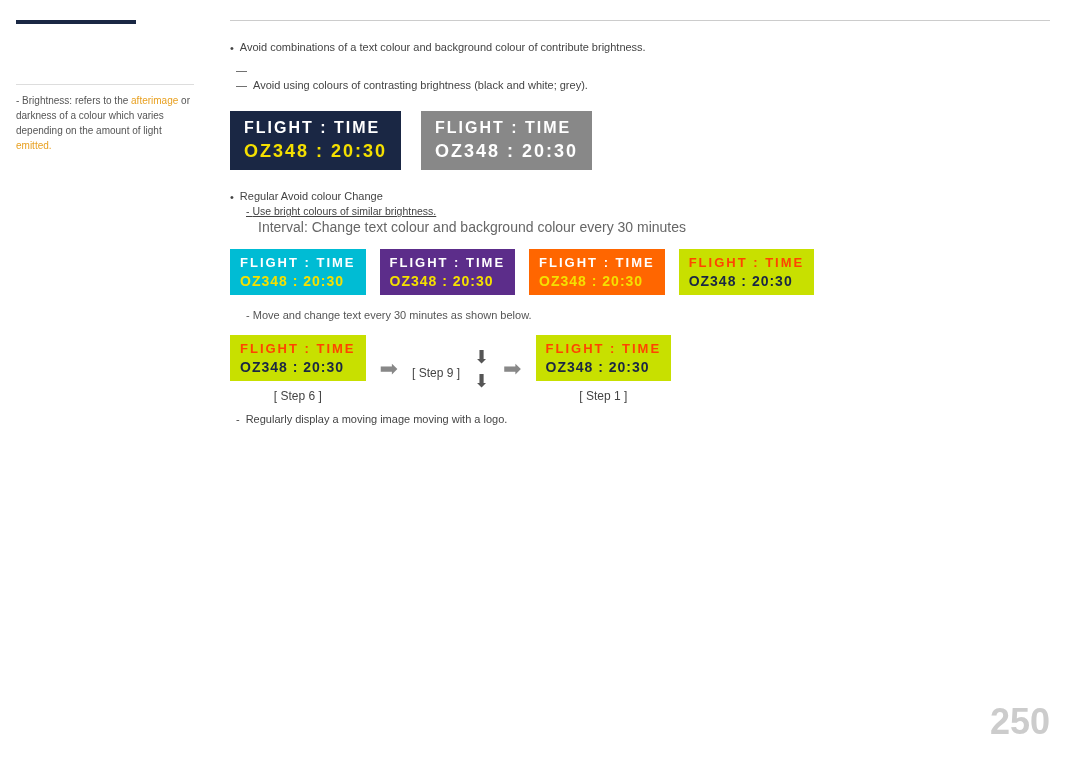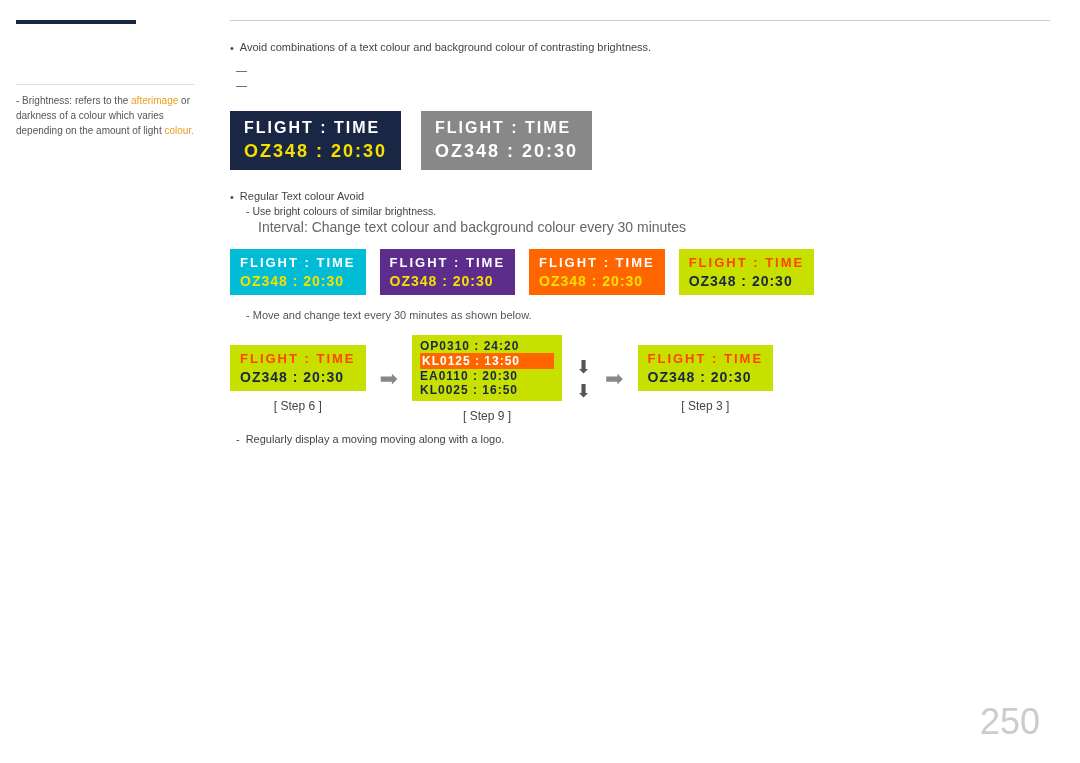--- a/index.html
+++ b/index.html
@@ -137,20 +137,21 @@
 
     .flight-box-value.white {
       color: white;
     }
 
     .sub-text {
       font-size: 10.5px;
       color: #444;
       padding-left: 16px;
       margin-bottom: 2px;
+      text-decoration: underline;
     }
 
     
     .color-boxes-row {
       display: flex;
       gap: 14px;
       margin: 14px 0;
     }
 
     .color-flight-box {
@@ -256,77 +257,78 @@
     .step2-row.highlight-row {
       background: #ff6600;
       color: white;
       padding: 1px 2px;
     }
 
     
     .page-number {
       position: absolute;
       bottom: 20px;
-      right: 40px;
+      right: 30px;
       font-size: 36px;
       color: #ccc;
-      font-weight: 400;
+      font-weight: 700;
     }
 
     .sub-sub-text {
       font-size: 14px;
       color: #666;
       padding-left: 28px;
       margin-bottom: 2px;
     }
   </style>
 </head>
 <body>
 
 <div class="page-container">
 
   <div class="sidebar">
     <div class="sidebar-top-bar"></div>
     <div class="sidebar-divider"></div>
     <div class="sidebar-note">
-      <span>- Brightness: refers to the <span class="highlight">afterimage</span> or darkness of a colour which varies depending on the amount of light <span class="highlight">colour.</span></span>
+      <span>- Brightness: refers to the <span class="highlight">afterimage</span> or darkness of a colour which varies depending on the amount of light <span class="highlight">emitted.</span></span>
     </div>
   </div>
 
   <div class="main-content">
     <div class="top-divider"></div>
 
     <div class="bullet-list">
       <div class="bullet-item">
         <span class="dot">•</span>
-        <span>Avoid combinations of a text colour and background colour of contrasting brightness.</span>
+        <span>Avoid combinations of a text colour and background colour of contribute brightness.</span>
       </div>
     </div>
 
     <div class="dash-item">
       <span class="dash">—</span>
     </div>
     <div class="dash-item">
       <span class="dash">—</span>
+      <span>Avoid using colours of contrasting brightness (black and white; grey).</span>
     </div>
 
     <div class="flight-displays-row">
       <div class="flight-box flight-box-dark">
         <div class="flight-box-label">FLIGHT  :  TIME</div>
         <div class="flight-box-value yellow">OZ348  :  20:30</div>
       </div>
       <div class="flight-box flight-box-gray">
         <div class="flight-box-label">FLIGHT  :  TIME</div>
         <div class="flight-box-value white">OZ348  :  20:30</div>
       </div>
     </div>
 
     <div class="bullet-item" style="margin-bottom:2px;">
       <span class="dot">•</span>
-      <span>Regular Text colour Avoid</span>
+      <span>Regular Avoid colour Change</span>
     </div>
     <div class="sub-text">
       <span>- </span>
       <span>Use bright colours of similar brightness.</span>
     </div>
     <div class="sub-sub-text">
       <span>Interval: Change text colour and background colour every 30 minutes</span>
     </div>
 
     <div class="color-boxes-row">
@@ -364,49 +366,43 @@
         <div class="color-flight-box cfb-yellow-bg" style="min-width:130px;">
           <div class="cfb-label cfb-yellow-label">FLIGHT  :  TIME</div>
           <div class="cfb-value cfb-yellow-value">OZ348  :  20:30</div>
         </div>
         <div class="step-label">[ Step 6 ]</div>
       </div>
 
       <div class="arrow-right">➡</div>
 
       <div class="step-block">
-        <div class="step2-box">
-          <div class="step2-row">OP0310  :  24:20</div>
-          <div class="step2-row highlight-row">KL0125  :  13:50</div>
-          <div class="step2-row">EA0110  :  20:30</div>
-          <div class="step2-row">KL0025  :  16:50</div>
-        </div>
         <div class="step-label">[ Step 9 ]</div>
       </div>
 
       <div class="arrow-down-block">
         <div class="arrow-down">⬇</div>
         <div class="arrow-down">⬇</div>
       </div>
 
       <div class="arrow-right">➡</div>
 
       <div class="step-block">
         <div class="color-flight-box cfb-yellow-bg" style="min-width:130px;">
           <div class="cfb-label cfb-yellow-label">FLIGHT  :  TIME</div>
           <div class="cfb-value cfb-yellow-value">OZ348  :  20:30</div>
         </div>
-        <div class="step-label">[ Step 3 ]</div>
+        <div class="step-label">[ Step 1 ]</div>
       </div>
 
     </div>
 
     <div style="margin-top:10px;">
       <div class="dash-item">
         <span class="dash">-</span>
-        <span>Regularly display a moving moving along with a logo.</span>
+        <span>Regularly display a moving image moving with a logo.</span>
       </div>
     </div>
 
     <div class="page-number">250</div>
 
   </div>
 </div>
 
 </body></html>

